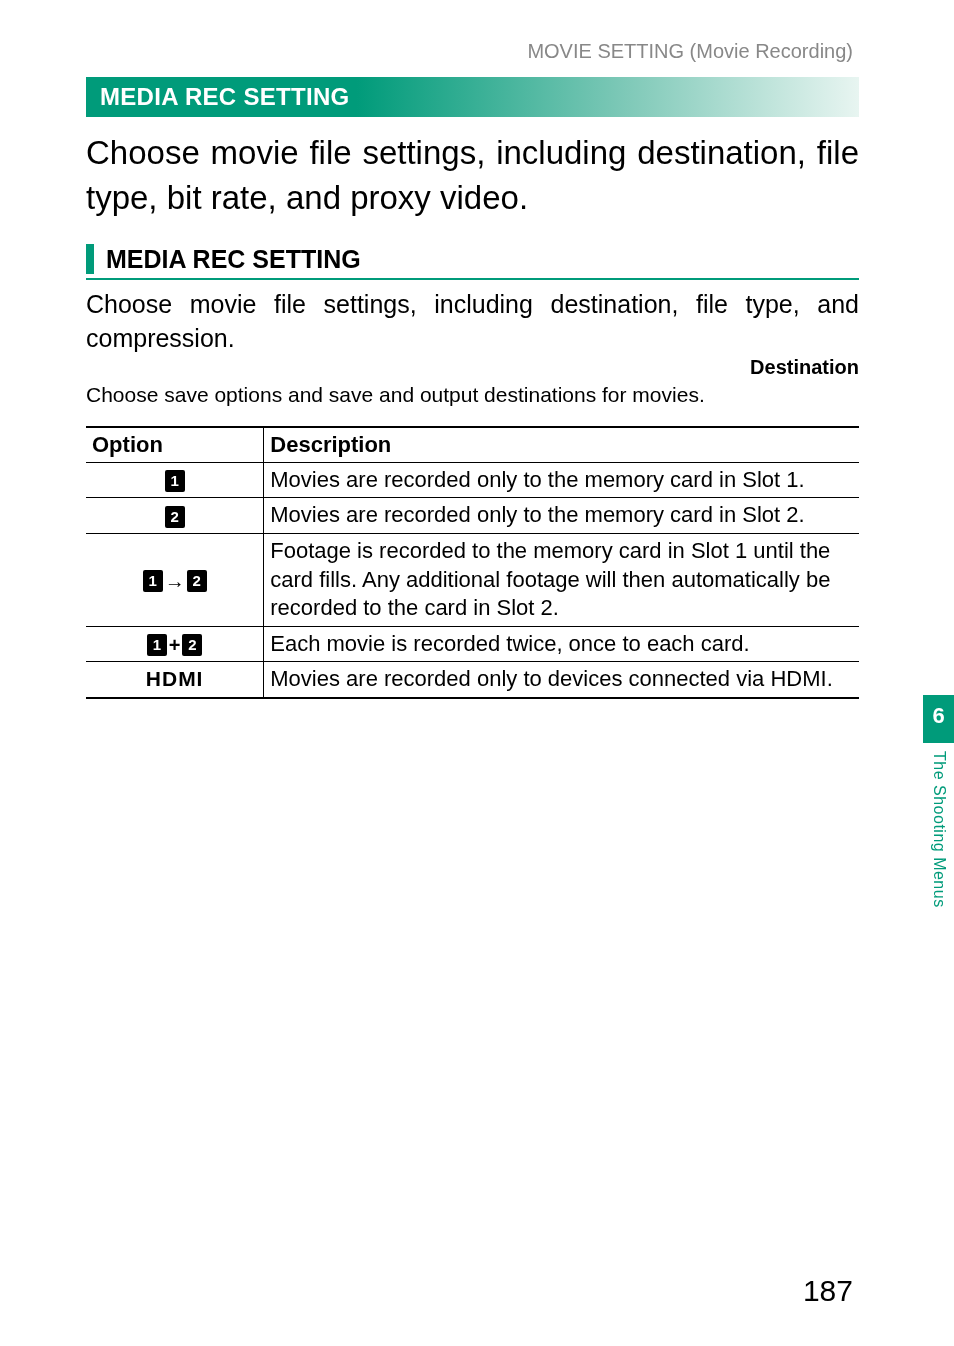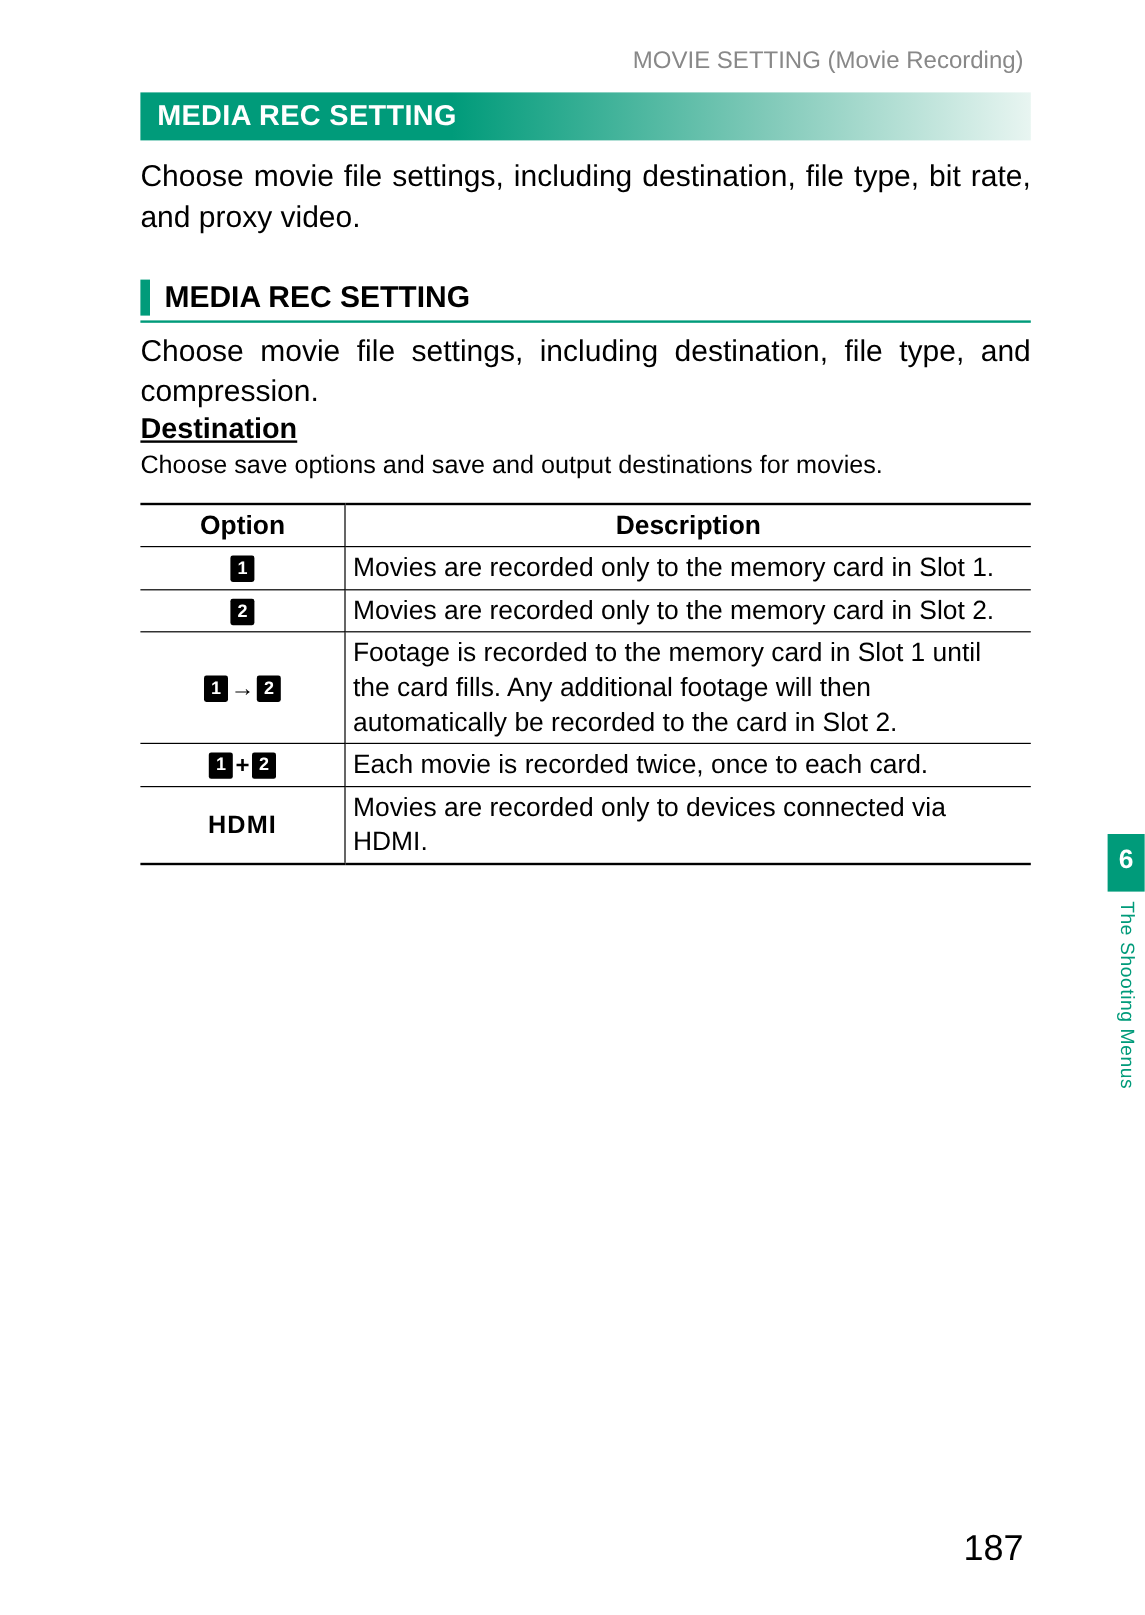--- a/index.html
+++ b/index.html
@@ -5,43 +5,43 @@
   * { box-sizing: border-box; margin: 0; padding: 0; }
   body {
     width: 954px;
     height: 1346px;
     font-family: "Myriad Pro", "Segoe UI", Arial, sans-serif;
     position: relative;
     background: #fff;
     color: #000;
   }
   .content {
-    padding: 40px 95px 40px 117px;
+    padding: 40px 95px 40px 86px;
   }
   .breadcrumb {
     text-align: right;
     font-size: 20px;
     color: #888;
     margin-bottom: 14px;
     padding-right: 6px;
   }
   .section-bar {
     background: linear-gradient(to right, #009b7a 0%, #009b7a 35%, #7fc9b8 70%, #e8f5f1 100%);
     color: #fff;
     font-weight: 700;
     font-size: 24px;
     padding: 6px 14px;
     margin-bottom: 14px;
     letter-spacing: 0.3px;
   }
   .intro {
-    font-size: 25px;
+    font-size: 33px;
     line-height: 1.35;
     text-align: justify;
-    margin-bottom: 34px;
+    margin-bottom: 24px;
   }
   .sub-heading-row {
     display: flex;
     align-items: flex-end;
     border-bottom: 2px solid #009b7a;
     margin-bottom: 8px;
   }
   .sub-heading-bar {
     width: 8px;
     height: 30px;
@@ -54,40 +54,40 @@
     font-size: 25px;
     padding-bottom: 4px;
   }
   .sub-intro {
     font-size: 25px;
     line-height: 1.35;
     text-align: justify;
   }
   .dest-heading {
     font-weight: 700;
-    font-size: 24px;
-    text-decoration: underline;
+    font-size: 20px;
     margin-bottom: 2px;
+    text-align: right;
   }
   .dest-intro {
     font-size: 21px;
     line-height: 1.3;
     margin-bottom: 18px;
   }
   table {
     width: 100%;
     border-collapse: collapse;
     font-size: 22px;
   }
   thead th {
     border-top: 2px solid #000;
     border-bottom: 1px solid #000;
     font-weight: 700;
     padding: 4px 6px;
-    text-align: center;
+    text-align: left;
   }
   thead th:first-child {
     border-right: 1px solid #000;
     width: 23%;
   }
   tbody td {
     border-bottom: 1px solid #000;
     padding: 3px 6px;
     vertical-align: middle;
     line-height: 1.3;

